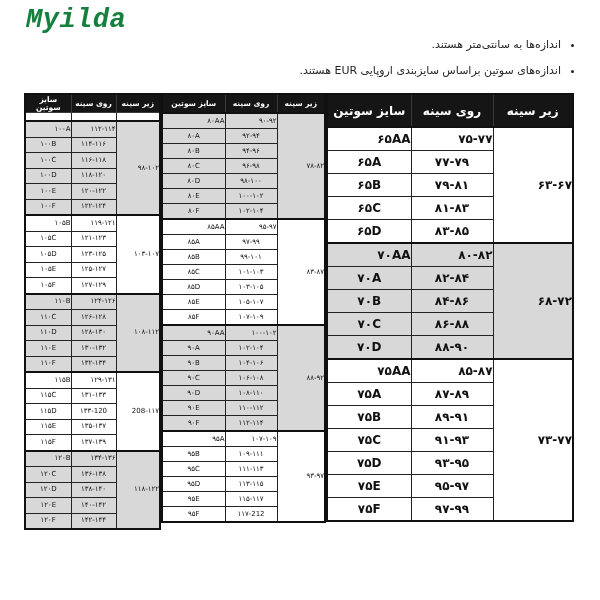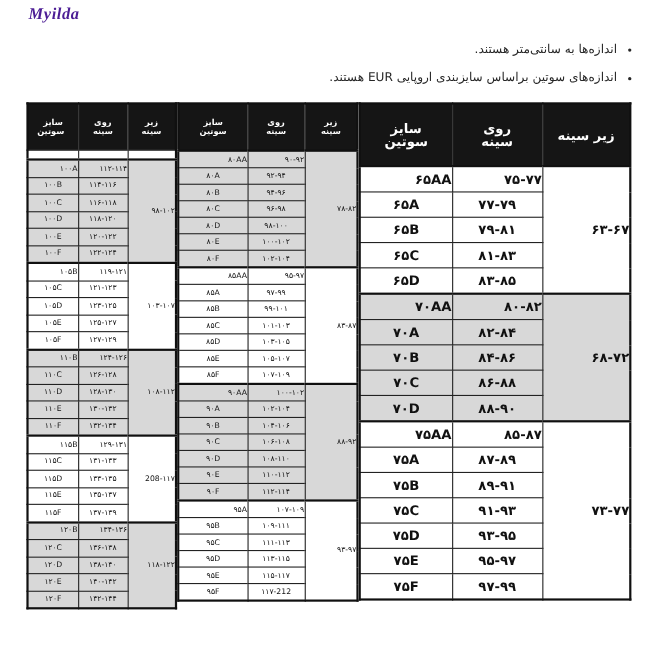--- a/index.html
+++ b/index.html
@@ -2,40 +2,40 @@
 <html lang="fa"><head>
 <meta charset="utf-8">
 <style>
   html,body { margin:0; padding:0; }
   body {
     width:600px; height:600px; background:#ffffff; position:relative;
     font-family:"DejaVu Sans", sans-serif; overflow:hidden;
   }
   .logo {
     position:absolute; left:26px; top:5px;
-    font-family:Liberation Serif, serif; font-style:italic; font-weight:700;
-    font-size:15px; color:#4c1d95; letter-spacing:.5px;
+    font-family:Liberation Mono, monospace; font-style:italic; font-weight:700;
+    font-size:27px; color:#15803d; letter-spacing:.5px;
   }
   ul.notes {
     position:absolute; top:38px; right:24px; margin:0; padding:0 15px 0 0;
     direction:rtl; list-style:disc; color:#262626; font-size:11px; line-height:1.25;
   }
   ul.notes li { margin-bottom:12px; }
 
   .tables {
     position:absolute; top:93px; left:30px; width:544px;
     display:flex; direction:rtl; align-items:flex-start;
   }
   table.sizes {
     border-collapse:collapse; table-layout:fixed;
     border:2px solid #101010; background:#fff;
   }
   .sizes th {
     background:#151515; color:#ffffff; border:1px solid #3a3a3a;
-    font-weight:700; direction:rtl; padding:12px; line-height:1;
+    font-weight:700; direction:rtl; padding:0; line-height:1;
   }
   .sizes td {
     border:1px solid #222222; background:#ffffff; text-align:center;
     direction:ltr; padding:0; line-height:1; vertical-align:middle; color:#111;
   }
   .sizes tr.shaded td { background:#d8d8d8; }
   .sizes tr.gstart td { border-top:2px solid #101010;text-align:right; }
 
   .lg { width:246px; }
   .lg th { height:31px; font-size:12px; }
@@ -367,21 +367,21 @@
         <tr class=" gstart">
           <td rowspan="5">208-۱۱۷</td>
           <td>۱۲۹-۱۳۱</td>
           <td>۱۱۵B</td>
         </tr>
         <tr class="">
           <td>۱۳۱-۱۳۳</td>
           <td>۱۱۵C</td>
         </tr>
         <tr class="">
-          <td>۱۳۳-۱۳۵</td>
+          <td>۱۳۳-120</td>
           <td>۱۱۵D</td>
         </tr>
         <tr class="">
           <td>۱۳۵-۱۳۷</td>
           <td>۱۱۵E</td>
         </tr>
         <tr class="">
           <td>۱۳۷-۱۳۹</td>
           <td>۱۱۵F</td>
         </tr>

